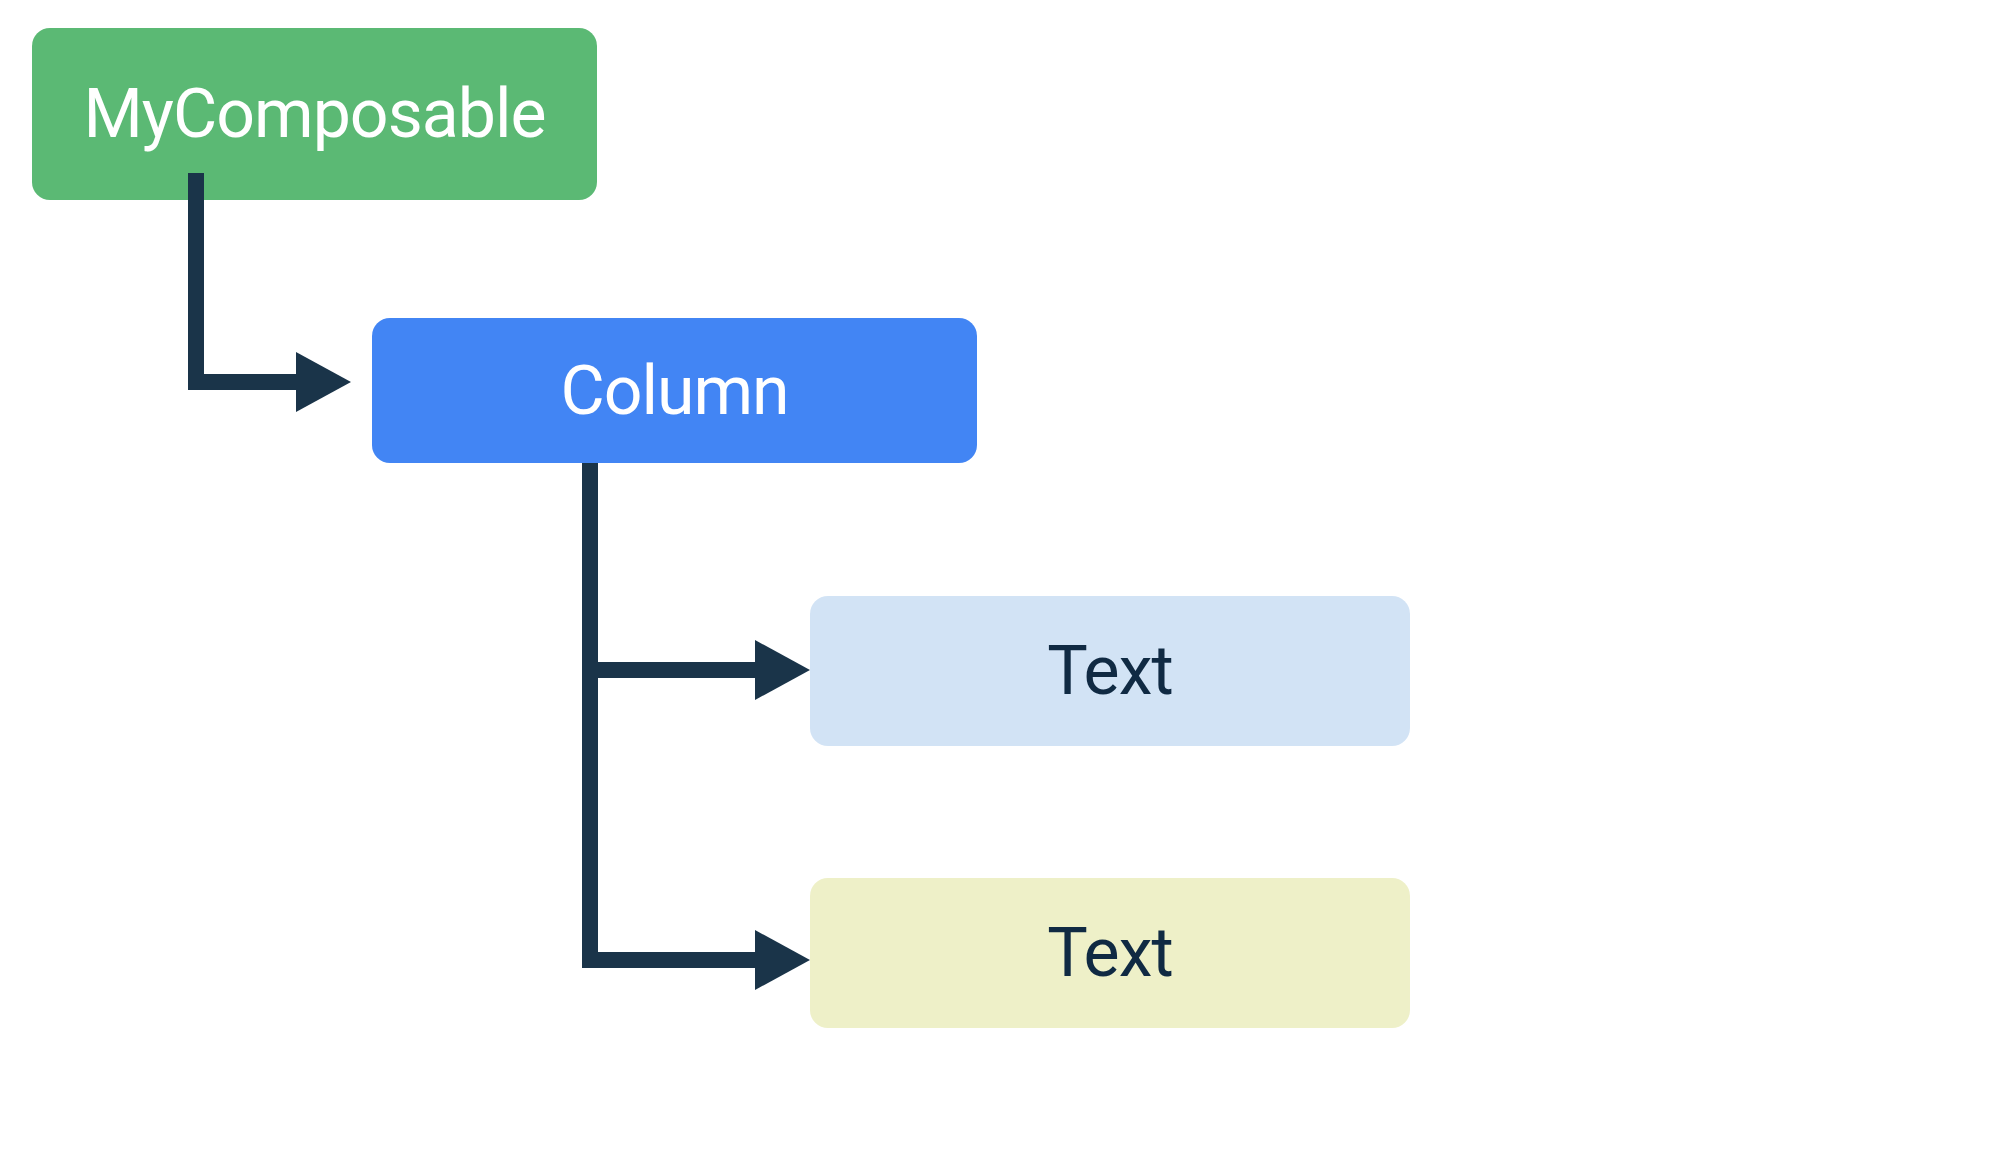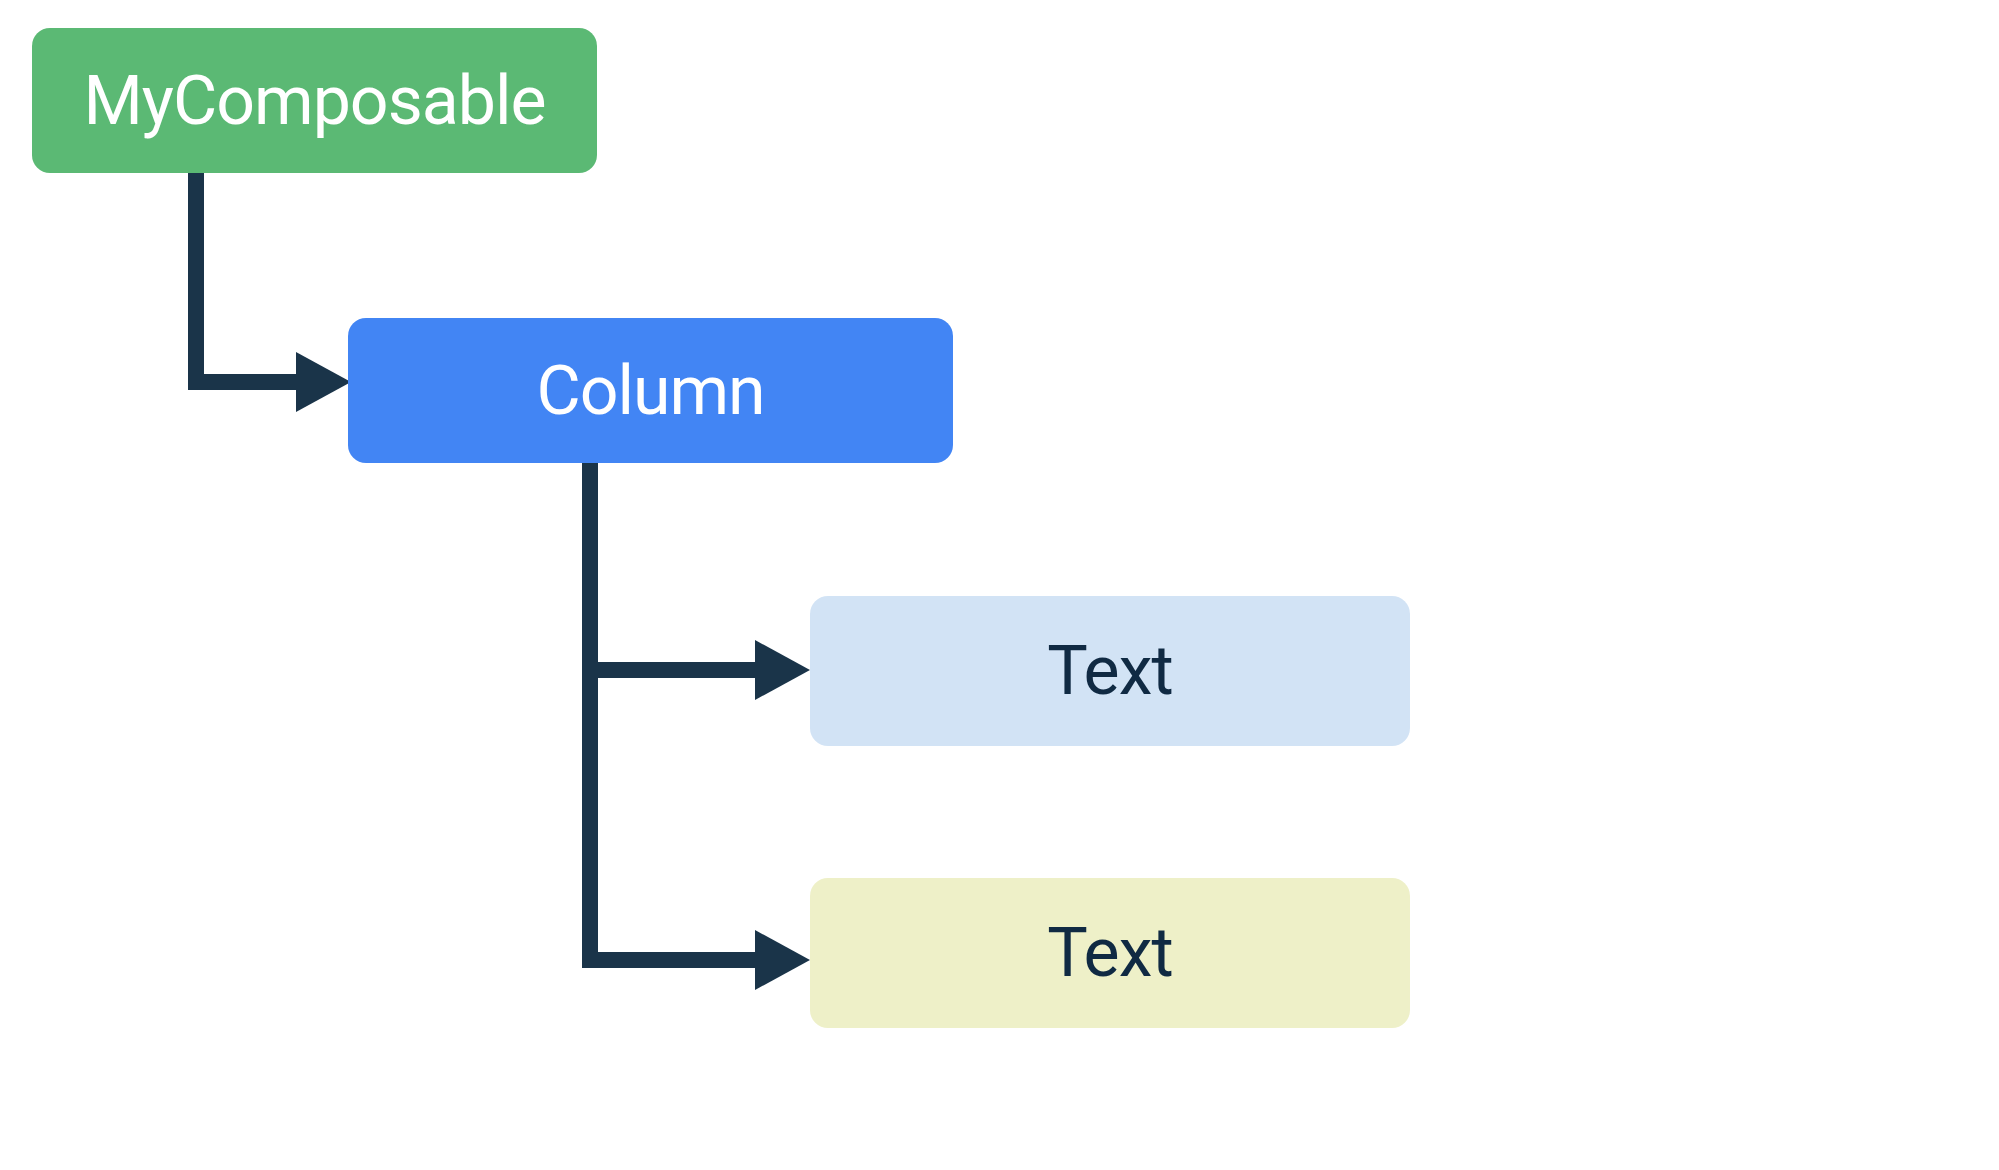--- a/index.html
+++ b/index.html
@@ -21,26 +21,26 @@
       align-items: center;
       justify-content: center;
       font-size: 68px;
       font-weight: 400;
       letter-spacing: -1px;
     }
     .node-mycomposable {
       left: 32px;
       top: 28px;
       width: 565px;
-      height: 145px;
+      height: 172px;
       background: #5bb974;
       color: #ffffff;
     }
     .node-column {
-      left: 348px;
+      left: 372px;
       top: 318px;
       width: 605px;
       height: 145px;
       background: #4285f4;
       color: #ffffff;
     }
     .node-text1 {
       left: 810px;
       top: 596px;
       width: 600px;

